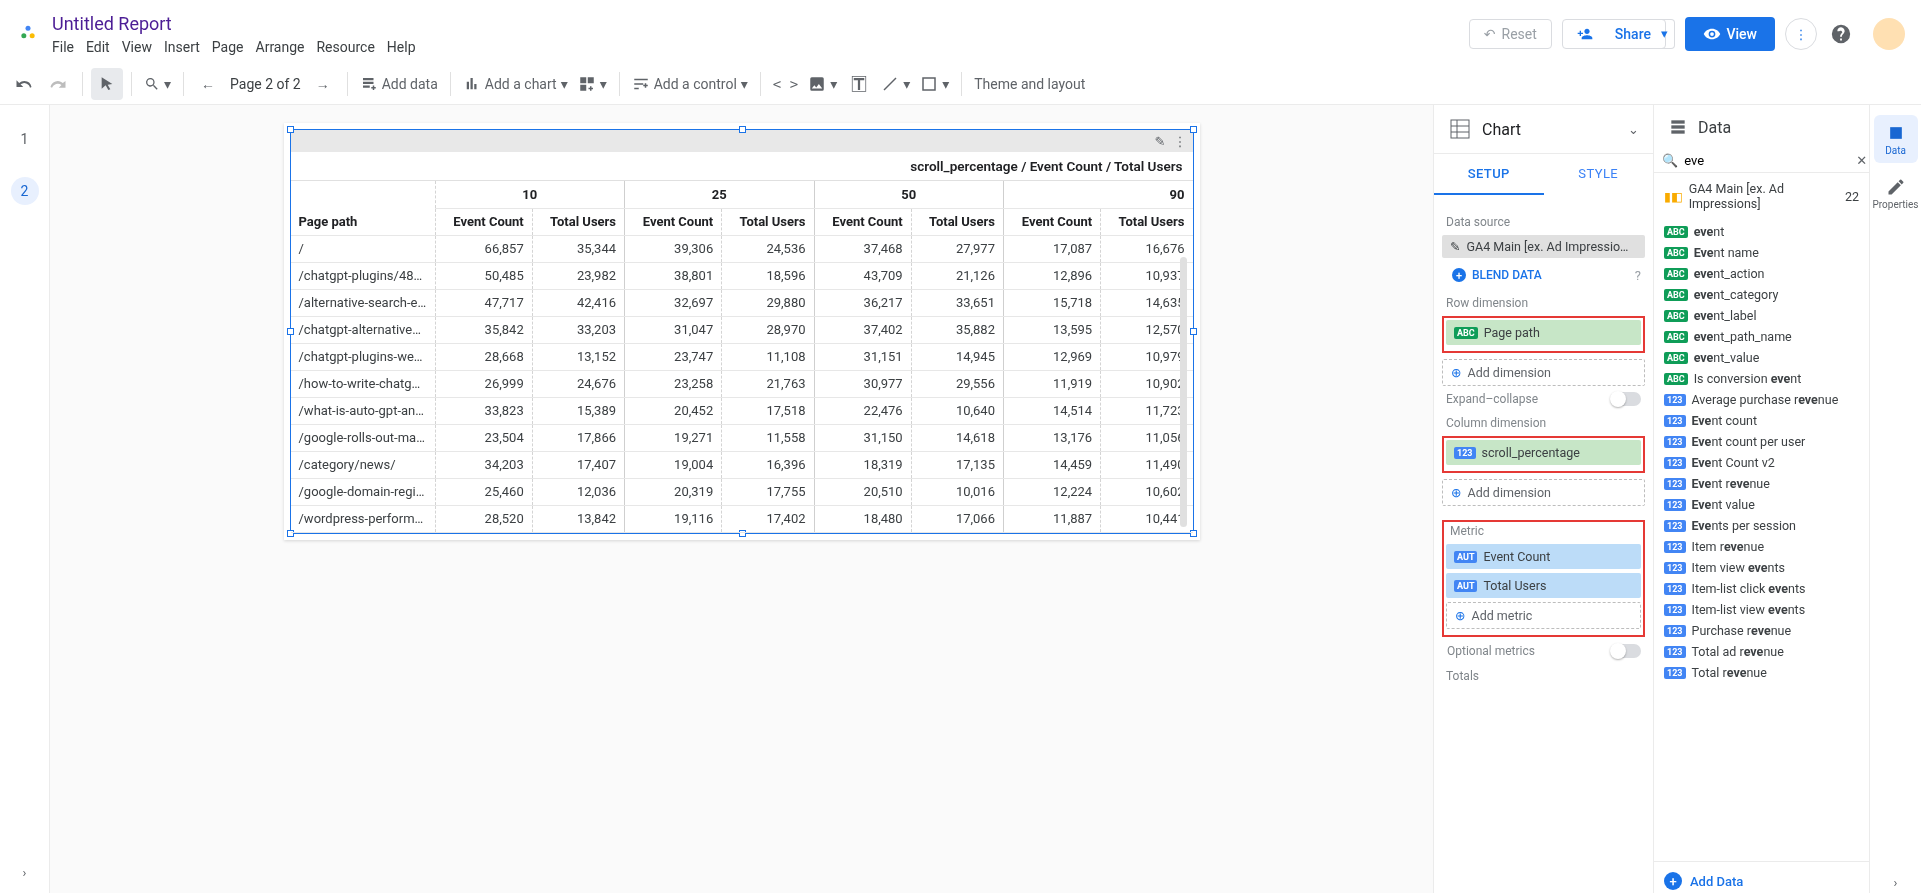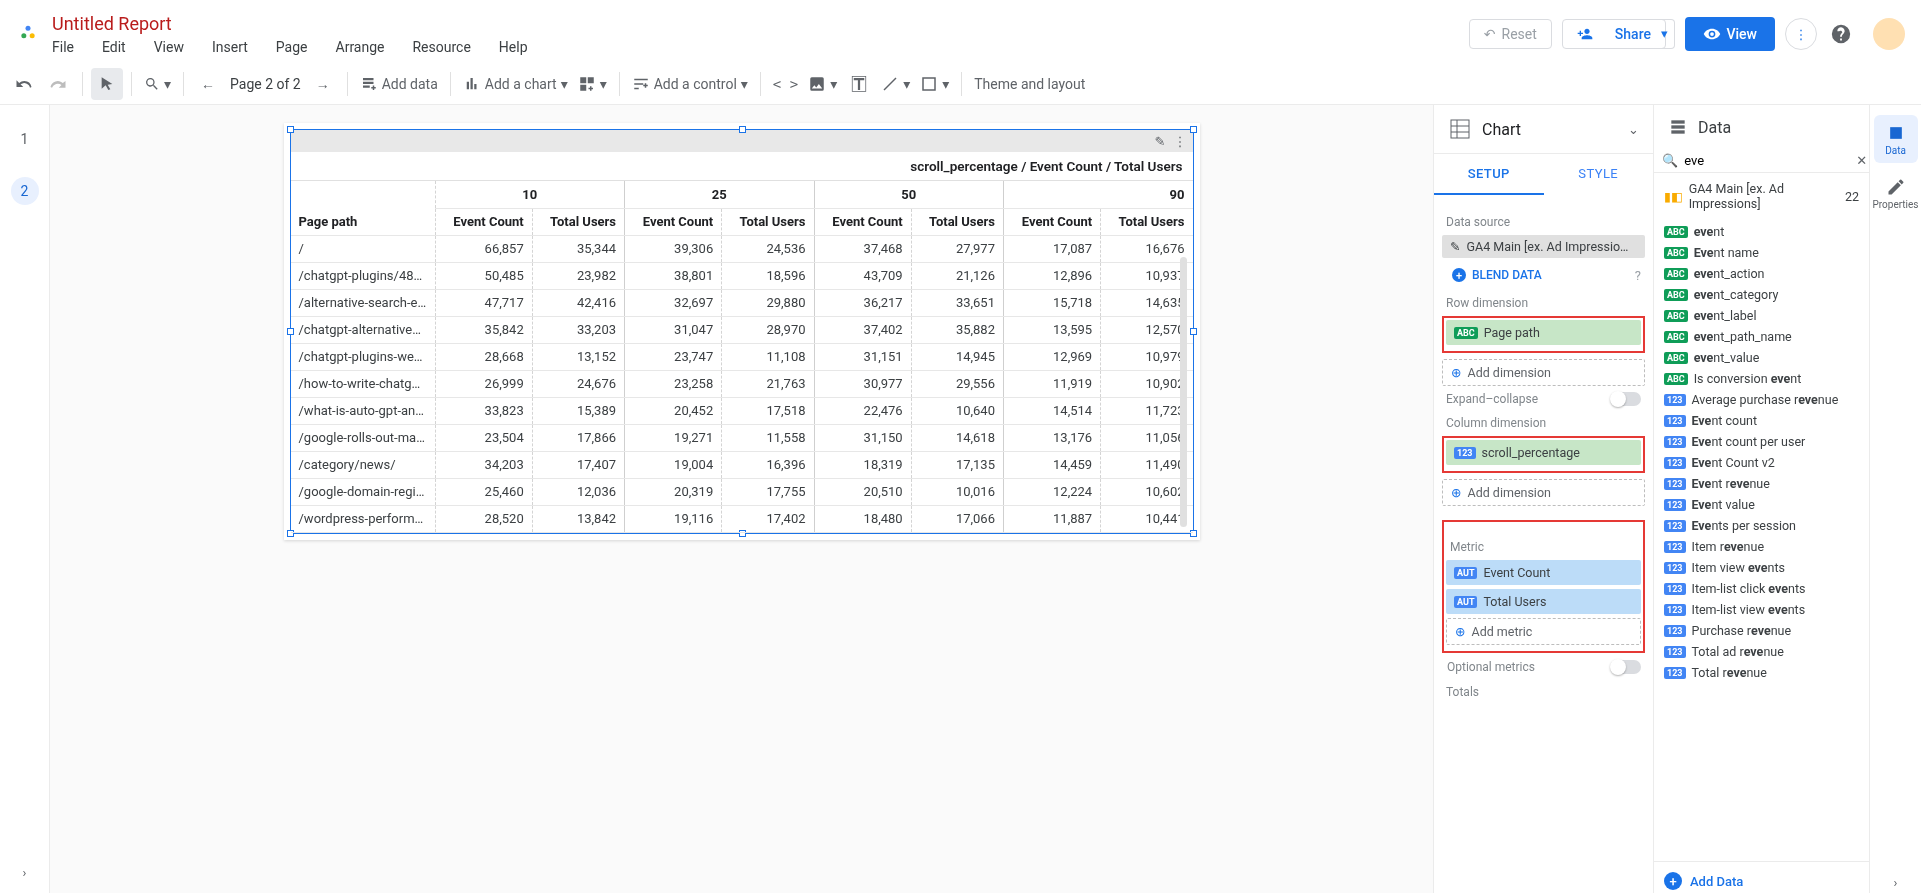--- a/index.html
+++ b/index.html
@@ -1,21 +1,21 @@
 <!DOCTYPE html>
 <html><head>
 <meta charset="utf-8">
 <style>
 * { margin:0; padding:0; box-sizing:border-box; font-family:"Google Sans",Roboto,Arial,sans-serif; }
 body { background:#fff; font-size:13px; color:#3c4043; overflow:hidden; }
 .header { display:flex; align-items:center; padding:8px 16px 0; height:60px; }
 .logo { width:24px; height:24px; margin-right:12px; color:#1a73e8; display:flex; align-items:center; justify-content:center; }
 .title-block { flex:1; }
-.doc-title { font-size:18px; color:#b91c1c; line-height:22px; }
-.menu-bar { display:flex; gap:28px; font-size:14px; color:#3c4043; padding-top:4px; }
+.doc-title { font-size:18px; color:#4c1d95; line-height:22px; }
+.menu-bar { display:flex; gap:12px; font-size:14px; color:#3c4043; padding-top:4px; }
 .menu-item { cursor:pointer; }
 .hdr-actions { display:flex; align-items:center; gap:10px; }
 .btn-reset { color:#9aa0a6; font-size:14px; padding:6px 14px; border:1px solid #dadce0; border-radius:4px; display:flex; align-items:center; gap:6px; background:#fff; cursor:pointer; }
 .btn-share { color:#1a73e8; font-size:14px; font-weight:500; padding:6px 14px; border:1px solid #dadce0; border-radius:4px; display:flex; align-items:center; gap:22px; background:#fff; cursor:pointer; }
 .share-dd { border:1px solid #dadce0; border-left:none; border-radius:0 4px 4px 0; padding:6px; margin-left:-11px; color:#1a73e8; cursor:pointer; }
 .btn-view { background:#1a73e8; color:#fff; font-size:14px; font-weight:500; padding:8px 18px; border:none; border-radius:4px; display:flex; align-items:center; gap:6px; cursor:pointer; }
 .more-btn { width:32px; height:32px; border:1px solid #dadce0; border-radius:50%; display:flex; align-items:center; justify-content:center; color:#1a73e8; cursor:pointer; }
 .help-btn { width:28px; height:28px; color:#5f6368; display:flex; align-items:center; justify-content:center; cursor:pointer; }
 .avatar { width:32px; height:32px; border-radius:50%; background:#ffe0b2; margin-left:8px; }
 .toolbar { display:flex; align-items:center; padding:4px 8px; border-bottom:1px solid #ebebeb; gap:2px; margin-top:4px; }
@@ -434,21 +434,21 @@
             <span class="chip-type ct-123">123</span>
             <span>scroll_percentage</span>
           </div>
       </div>
       <div class="chip dashed">
           <span style="color:#1a73e8">⊕</span>
           <span>Add dimension</span>
         </div>
 
       <div class="red-box" style="margin-top:14px">
-        <div class="sp-label" style="margin-top:16px">Metric</div>
+        <div class="sp-label" style="margin-top:0">Metric</div>
         <div class="chip blue">
             <span class="chip-type ct-aut">AUT</span>
             <span>Event Count</span>
           </div>
         <div class="chip blue">
             <span class="chip-type ct-aut">AUT</span>
             <span>Total Users</span>
           </div>
         <div class="chip dashed">
             <span style="color:#1a73e8">⊕</span>

